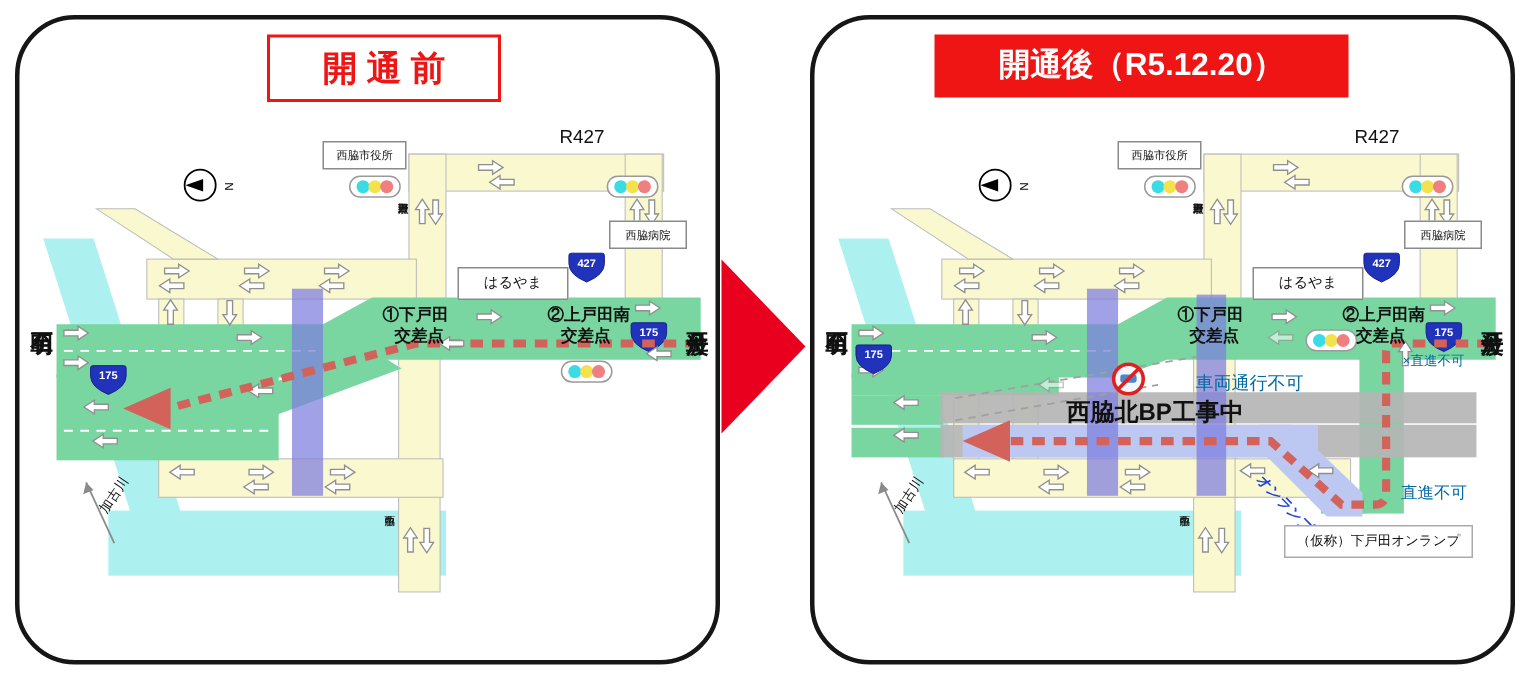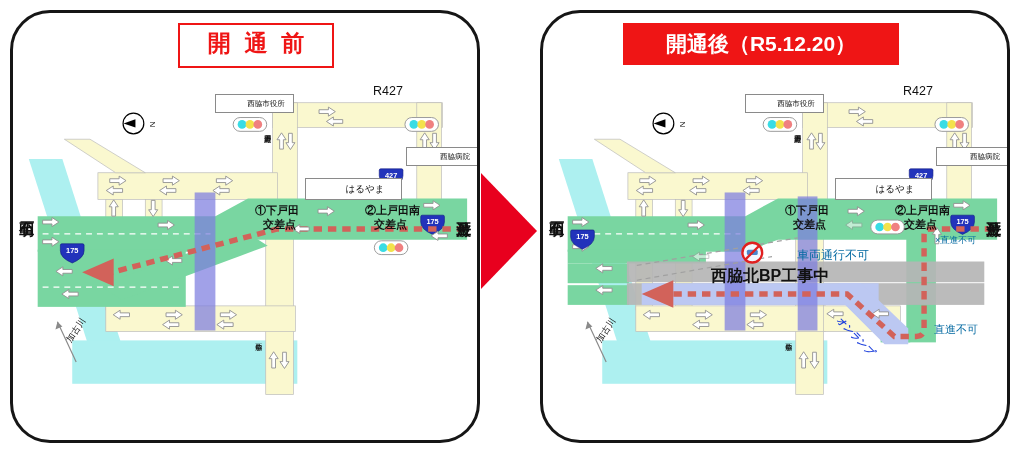--- a/index.html
+++ b/index.html
@@ -3,25 +3,25 @@
 <meta charset="utf-8">
 <style>
   html,body{margin:0;padding:0;background:#fff;}
   .stage{position:relative;width:1024px;height:453px;background:#fff;overflow:hidden;
          font-family:"Liberation Sans",sans-serif;}
   .panel{position:absolute;top:10px;width:470px;height:433px;box-sizing:border-box;
          border:3px solid #161616;border-radius:40px;background:#fff;overflow:hidden;}
   .panel svg{position:absolute;left:0;top:0;}
   .lab{position:absolute;color:#111;white-space:nowrap;line-height:1.05;}
   .box{border:1px solid #8a8a8a;background:#fff;display:flex;align-items:center;
-       justify-content:center;padding-left:23px;}
+       justify-content:center;}
   .vert{writing-mode:vertical-rl;text-orientation:upright;}
   .title-before{left:165px;top:10px;width:152px;height:41px;border:2px solid #ef1515;
       color:#ef1515;font-size:23px;font-weight:bold;display:flex;align-items:center;
-      justify-content:center;background:#fff;font-family:Liberation Mono, monospace;}
+      justify-content:center;background:#fff;}
   .title-after{left:80px;top:10px;width:276px;height:42px;background:#ef1515;color:#fff;
       font-size:21px;font-weight:bold;display:flex;align-items:center;justify-content:center;}
   .red{color:#0369a1;font-weight:normal;}
   .big-arrow{position:absolute;left:481px;top:173px;width:0;height:0;
       border-top:58px solid transparent;border-bottom:58px solid transparent;
       border-left:56px solid #e8001e;}
 </style>
 </head>
 <body>
 
@@ -206,14 +206,15 @@
     <div class="lab vert" style="left:6px;top:197px;font-size:15px;font-weight:bold;height:80px;">至明石</div>
     <div class="lab vert" style="left:443px;top:197px;font-size:15px;font-weight:bold;height:84px;">至丹波</div>
     <div class="lab" style="left:52px;top:326px;font-size:9px;transform:rotate(-56deg);transform-origin:left top;">加古川</div>
     <div class="lab vert" style="left:242px;top:325px;font-size:7px;height:40px;">西脇中</div>
 
     <div class="lab red" style="left:254px;top:236px;font-size:12px;">車両通行不可</div>
     <div class="lab" style="left:168px;top:255px;font-size:16px;font-weight:bold;">西脇北BP工事中</div>
     <div class="lab red" style="left:392px;top:223px;font-size:9px;">×直進不可</div>
     <div class="lab red" style="left:391px;top:311px;font-size:11px;">直進不可</div>
     <div class="lab" style="left:299px;top:302px;font-size:9.5px;color:#2244dd;font-weight:bold;font-style:italic;transform:rotate(46deg);transform-origin:left top;">オンランプ</div>
+    <div class="lab box" style="left:313px;top:337px;width:124px;height:20px;font-size:9px;border-color:#aaaaaa;">（仮称）下戸田オンランプ</div>
   </div>
 </div>
 
 </body></html>

